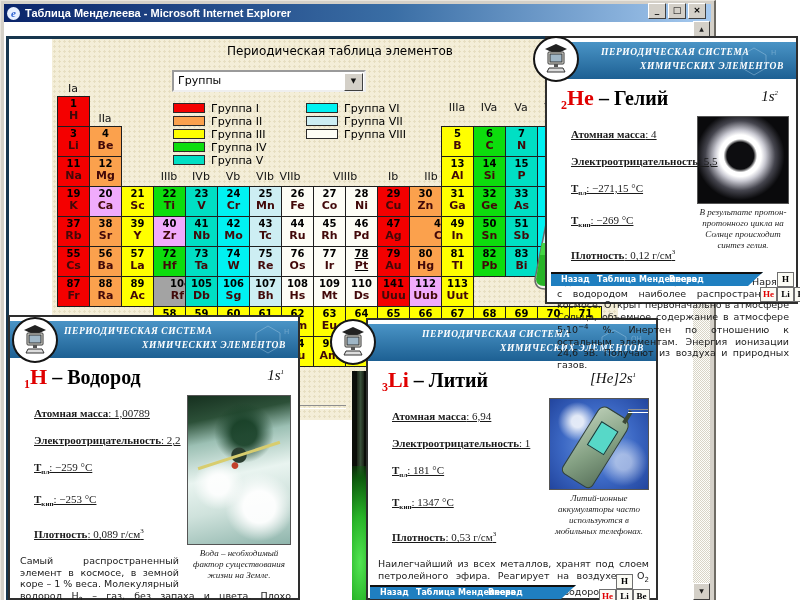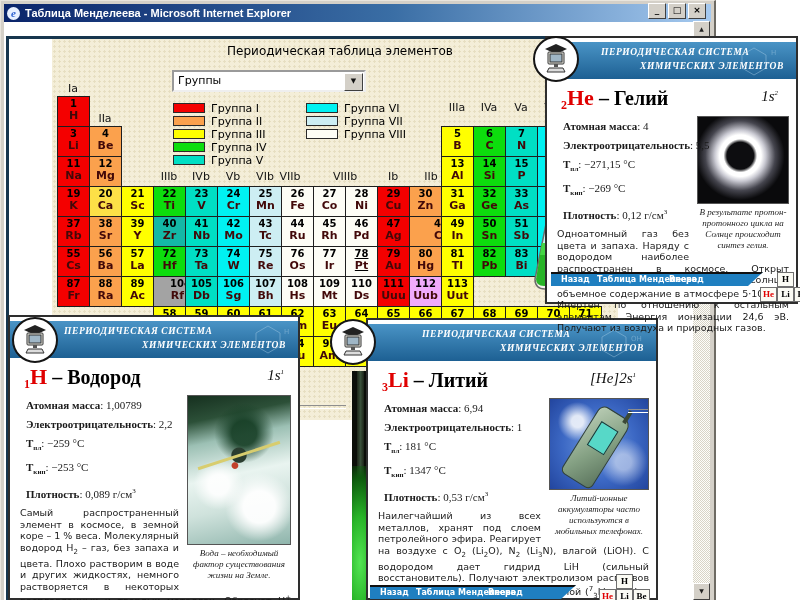--- a/index.html
+++ b/index.html
@@ -65,21 +65,21 @@
   .elhead .idx{color:#e00000;font-size:12px;vertical-align:-4px;font-weight:bold;}
   .elhead .sym{color:#e00000;font-size:22px;}
   .config{position:absolute;top:50px;font:italic 15px "Liberation Serif",serif;color:#111;}
   .cbody{position:absolute;left:10px;right:7px;top:76px;bottom:0;text-align:justify;
          font:9.5px/11.5px "DejaVu Sans",sans-serif;}
   .cbody figure{float:right;margin:2px 0 4px 8px;}
   .photo{width:100%;border:1px solid #555;box-sizing:border-box;}
   figcaption{font:italic 9px/11px "Liberation Serif",serif;text-align:center;margin-top:3px;color:#1d1d1d;}
   .props{font:11px/13px "Liberation Serif",serif;text-align:left;margin-bottom:4px;white-space:nowrap;}
   .props b{font-weight:bold;}
-  .props .pl{margin:6px;}
+  .props .pl{margin:14px;text-decoration:underline;}
   sub{font-size:7px;} sup{font-size:7px;}
   .navbar{position:absolute;height:12px;background:#1f7fc0;border-top:2px solid #101010;
           clip-path:polygon(0 0,100% 0,calc(100% - 15px) 100%,0 100%);}
   .navbar span{position:absolute;top:1px;color:#fff;font:bold 8px "DejaVu Sans",sans-serif;white-space:nowrap;}
   .mini{position:absolute;width:17px;height:15px;background:#fbfbf4;border:1px solid #6f6f6f;box-sizing:border-box;
         font:bold 9px/13px "Liberation Serif",serif;text-align:center;color:#000;}
   .mini.active{color:#e00000;}
   
   #card-h{left:8px;top:315px;width:292px;height:285px;}
   #card-h .logo{left:2px;top:0px;}
@@ -233,21 +233,21 @@
         <div class="s">P</div>
       </div>
       <div class="cell" style="left: 537px; top: 156px; background: rgb(0, 242, 242);">
         <div class="n">16</div>
         <div class="s">S</div>
       </div>
       <div class="cell" style="left: 57px; top: 186px; background: rgb(244, 0, 0);">
         <div class="n">19</div>
         <div class="s">K</div>
       </div>
-      <div class="cell" style="left: 89px; top: 186px; background: #fde047;">
+      <div class="cell" style="left: 89px; top: 186px; background: #f0abfc;">
         <div class="n">20</div>
         <div class="s">Ca</div>
       </div>
       <div class="cell" style="left: 121px; top: 186px; background: rgb(255, 255, 0);">
         <div class="n">21</div>
         <div class="s">Sc</div>
       </div>
       <div class="cell" style="left: 153px; top: 186px; background: rgb(13, 221, 13);">
         <div class="n">22</div>
         <div class="s">Ti</div>
@@ -305,21 +305,21 @@
         <div class="s">Rb</div>
       </div>
       <div class="cell" style="left: 89px; top: 216px; background: rgb(251, 161, 77);">
         <div class="n">38</div>
         <div class="s">Sr</div>
       </div>
       <div class="cell" style="left: 121px; top: 216px; background: rgb(255, 255, 0);">
         <div class="n">39</div>
         <div class="s">Y</div>
       </div>
-      <div class="cell" style="left: 153px; top: 216px; background: #14b8a6;">
+      <div class="cell" style="left: 153px; top: 216px; background: #f0abfc;">
         <div class="n">40</div>
         <div class="s">Zr</div>
       </div>
       <div class="cell" style="left: 185px; top: 216px; background: rgb(0, 223, 196);">
         <div class="n">41</div>
         <div class="s">Nb</div>
       </div>
       <div class="cell" style="left: 217px; top: 216px; background: rgb(0, 242, 242);">
         <div class="n">42</div>
         <div class="s">Mo</div>
@@ -462,21 +462,21 @@
       </div>
       <div class="cell" style="left: 313px; top: 276px; background: rgb(253, 253, 245);">
         <div class="n">109</div>
         <div class="s">Mt</div>
       </div>
       <div class="cell" style="left: 345px; top: 276px; background: rgb(253, 253, 245);">
         <div class="n">110</div>
         <div class="s">Ds</div>
       </div>
       <div class="cell" style="left: 377px; top: 276px; background: rgb(244, 0, 0);">
-        <div class="n">111</div>
+        <div class="n">141</div>
         <div class="s">Uuu</div>
       </div>
       <div class="cell" style="left: 409px; top: 276px; background: #f0abfc;">
         <div class="n">112</div>
         <div class="s">Uub</div>
       </div>
       <div class="cell" style="left: 441px; top: 276px; background: rgb(255, 255, 0);">
         <div class="n">113</div>
         <div class="s">Uut</div>
       </div>

